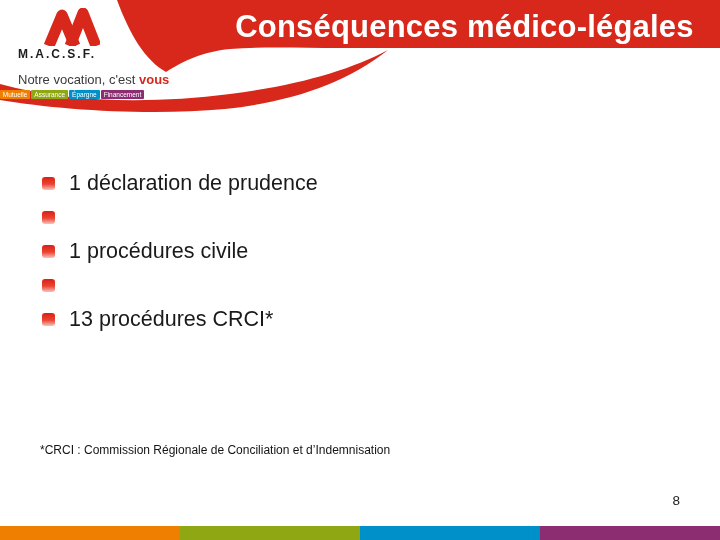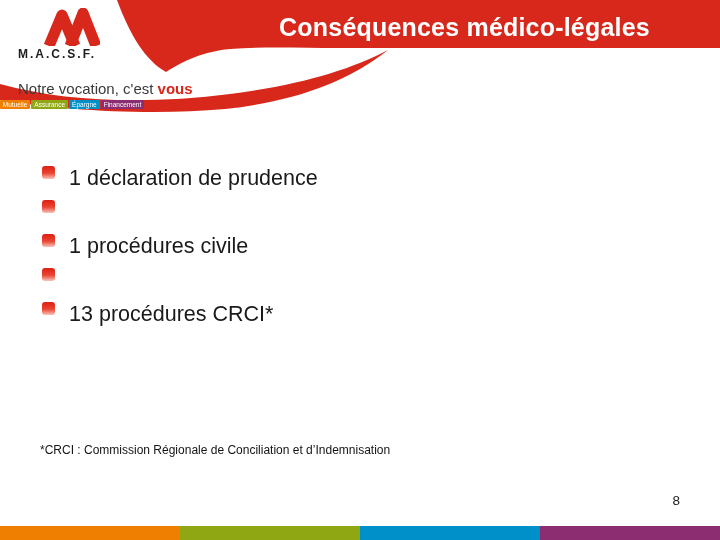--- a/index.html
+++ b/index.html
@@ -10,49 +10,49 @@
     overflow:hidden;
     font-family:"Liberation Sans", sans-serif;
     margin:0 auto;
   }
   
   .header-art{position:absolute;top:0;left:0;width:720px;height:130px;display:block;}
   .slide-title{
     position:absolute;top:10px;left:215px;right:6px;
     text-align:center;
     color:#ffffff;
-    font-size:25px;font-weight:bold;
+    font-size:31px;font-weight:bold;
     letter-spacing:0.2px;
     line-height:34px;
     white-space:nowrap;
   }
   
   .logo{position:absolute;left:18px;top:8px;width:108px;text-align:left;}
   .logo .m-icon{display:block;margin:0 auto;}
   .logo .acronym{
     margin-top:1px;
     font-size:12px;font-weight:bold;letter-spacing:2px;
     color:#1d1d1b;white-space:nowrap;
   }
   .logo .tagline{
-    margin-top:19px;
-    font-size:15px;color:#3a3a3a;white-space:nowrap;
+    margin-top:11px;
+    font-size:13px;color:#3a3a3a;white-space:nowrap;
   }
   .logo .tagline .hl{color:#d7281b;font-weight:bold;}
   .brand-strip{
     margin-top:3px;
     display:flex;gap:1px;justify-content:center;
   }
   .brand-strip span{
     color:#ffffff;font-size:6.5px;line-height:8px;
     padding:0.5px 3px;white-space:nowrap;border-radius:1px;
   }
   
   .bullets{position:absolute;left:42px;top:166px;}
-  .bullet-row{display:flex;align-items:flex-start;height:34px;}
+  .bullet-row{display:flex;align-items:center;height:34px;}
   .bullet-sq{
     width:13px;height:13px;border-radius:3px;
     background:linear-gradient(180deg,#dd1f12 0%,#ea4533 55%,#f6c3ba 100%);
     flex:0 0 13px;
     margin-right:14px;
   }
   .bullet-text{font-size:21.5px;color:#1a1a1a;white-space:nowrap;}
   .b-count{margin-right:0.28em;}
   .b-count.bold{font-weight:normal;}
   

